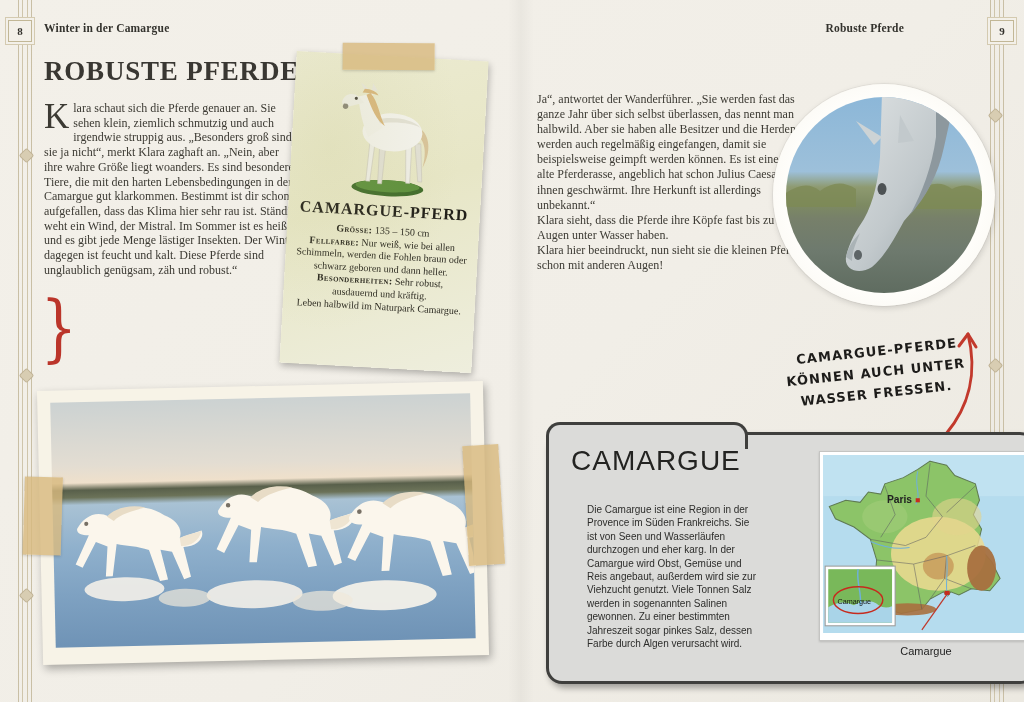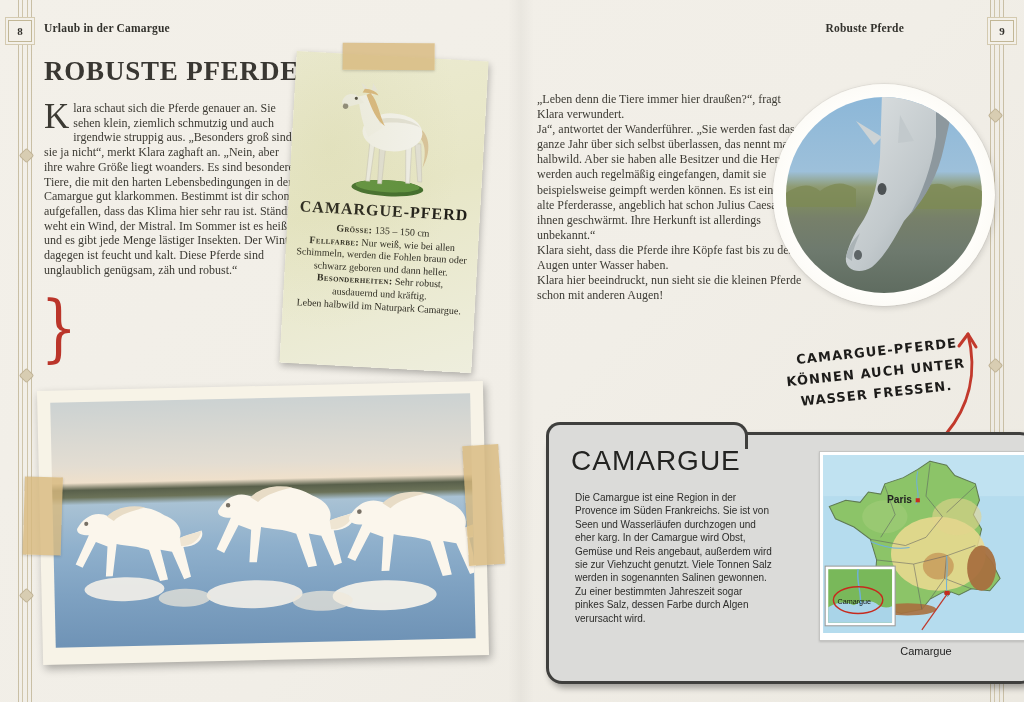--- a/index.html
+++ b/index.html
@@ -63,21 +63,21 @@
   .note .l3{margin-left:14px;}
   .arrow-svg{position:absolute;left:928px;top:322px;}
   
   .infobox{position:absolute;left:546px;top:432px;width:456px;height:246px;background:#dbdbd9;
     border:3px solid #3f3f3d;border-radius:16px;box-shadow:3px 4px 6px rgba(0,0,0,.33);padding-left:28px;}
   .infobox-tab{position:absolute;left:-3px;top:-13px;width:196px;height:24px;background:#dbdbd9;
     border:3px solid #3f3f3d;border-bottom:none;border-radius:14px 14px 0 0;}
   .infobox-tab:after{content:"";position:absolute;left:0;right:0;bottom:-4px;height:6px;background:#dbdbd9;}
   .region-title{position:absolute;left:22px;top:10px;font:400 28px "Liberation Sans",sans-serif;color:#232321;letter-spacing:1px;}
   .region-body{position:absolute;left:22px;top:52px;width:206px;font:10px/13.4px "Liberation Sans",sans-serif;color:#2d2d2b;}
-  .region-body p{margin:4px;}
+  .region-body p{margin:16px;}
   .map-wrap{position:absolute;right:0;top:16px;width:214px;}
   .map-frame{background:#fff;border:1px solid #c4c4c2;padding:3px;box-shadow:0 1px 2px rgba(0,0,0,.15);}
   .map-caption{text-align:center;font:11px "Liberation Sans",sans-serif;color:#222;margin-top:4px;}
 </style>
 </head>
 <body>
 
 <div id="spread">
 
   <div class="deco-border left">
@@ -89,21 +89,21 @@
   <div class="deco-gem" style="left:21px;top:150px;"></div>
   <div class="deco-gem" style="left:21px;top:370px;"></div>
   <div class="deco-gem" style="left:21px;top:590px;"></div>
   <div class="deco-gem" style="right:23px;top:110px;"></div>
   <div class="deco-gem" style="right:23px;top:360px;"></div>
   <div class="deco-gem" style="right:23px;top:620px;"></div>
   <div class="gutter"></div>
 
   <div class="page-badge badge-left">8</div>
   <div class="page-badge badge-right">9</div>
-  <div class="running-header rh-left">Urlaub in der Camargue</div>
+  <div class="running-header rh-left">Winter in der Camargue</div>
   <div class="running-header rh-right">Robuste Pferde</div>
 
   <div class="page-title">ROBUSTE PFERDE</div>
   <div class="intro">
     <span class="dropcap">K</span><span>lara schaut sich die Pferde genauer an. Sie sehen klein, ziemlich schmutzig und auch irgendwie struppig aus. „Besonders groß sind sie ja nicht“, merkt Klara zaghaft an. „Nein, aber ihre wahre Größe liegt woanders. Es sind besondere Tiere, die mit den harten Lebensbedingungen in der Camargue gut klarkommen. Bestimmt ist dir schon aufgefallen, dass das Klima hier sehr rau ist. Ständig weht ein Wind, der Mistral. Im Sommer ist es heiß und es gibt jede Menge lästiger Insekten. Der Winter dagegen ist feucht und kalt. Diese Pferde sind unglaublich genügsam, zäh und robust.“</span>
   </div>
 
   <div class="pullquote">
     <div class="pq-brace">}</div>
   </div>
@@ -168,21 +168,20 @@
         <use href="#ghorse" transform="translate(8,62) scale(1.15)"></use>
         <use href="#ghorse" transform="translate(148,44) scale(1.25)"></use>
         <use href="#ghorse" transform="translate(278,52) scale(1.3)"></use>
       </svg>
     </div>
     <div class="tape tape-photo-l"></div>
     <div class="tape tape-photo-r"></div>
   </div>
 
   <div class="rightcol">
-    <p>„Leben denn die Tiere immer hier draußen?“, fragt Klara verwundert.</p>
     <p>Ja“, antwortet der Wanderführer. „Sie werden fast das ganze Jahr über sich selbst überlassen, das nennt man halbwild. Aber sie haben alle Besitzer und die Herden werden auch regelmäßig eingefangen, damit sie beispielsweise geimpft werden können. Es ist eine sehr alte Pferderasse, angeblich hat schon Julius Caesar von ihnen geschwärmt. Ihre Herkunft ist allerdings unbekannt.“</p>
     <p>Klara sieht, dass die Pferde ihre Köpfe fast bis zu den Augen unter Wasser haben.</p>
     <p>Klara hier beeindruckt, nun sieht sie die kleinen Pferde schon mit anderen Augen!</p>
   </div>
 
   <div class="circle-photo">
     <div class="circle-inner">
       <svg width="196" height="196" viewBox="0 0 196 196">
         <defs>
           <linearGradient id="headg" x1="0" y1="0" x2="1" y2="1">

